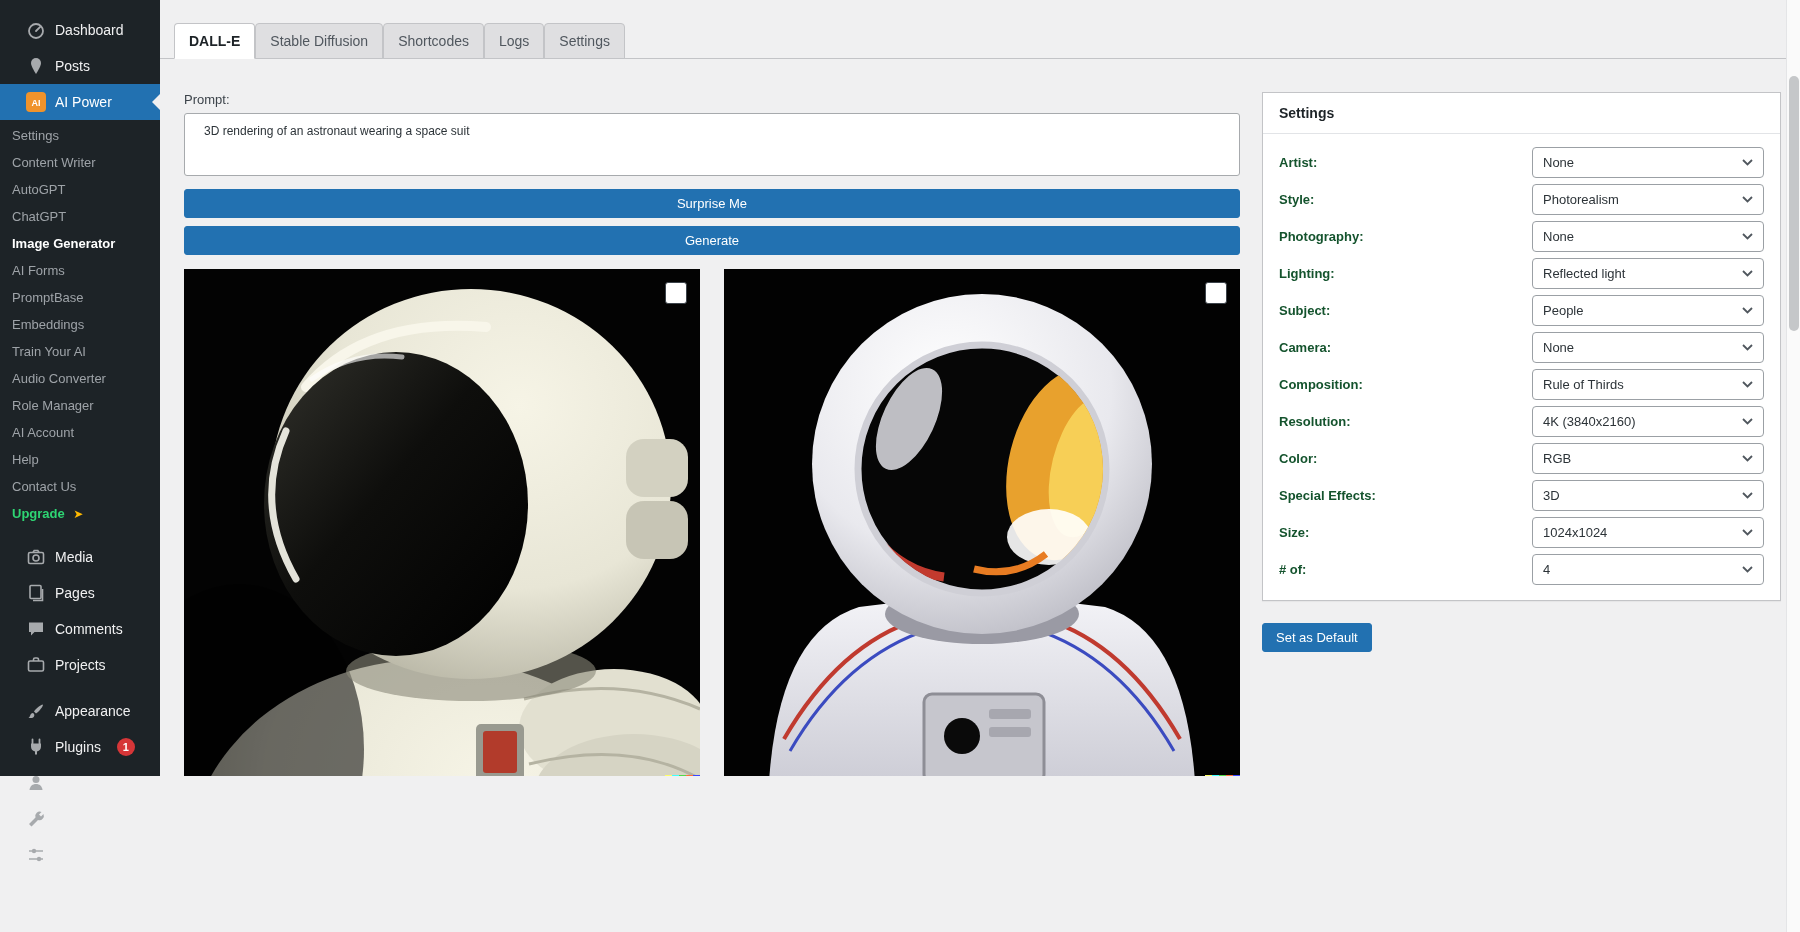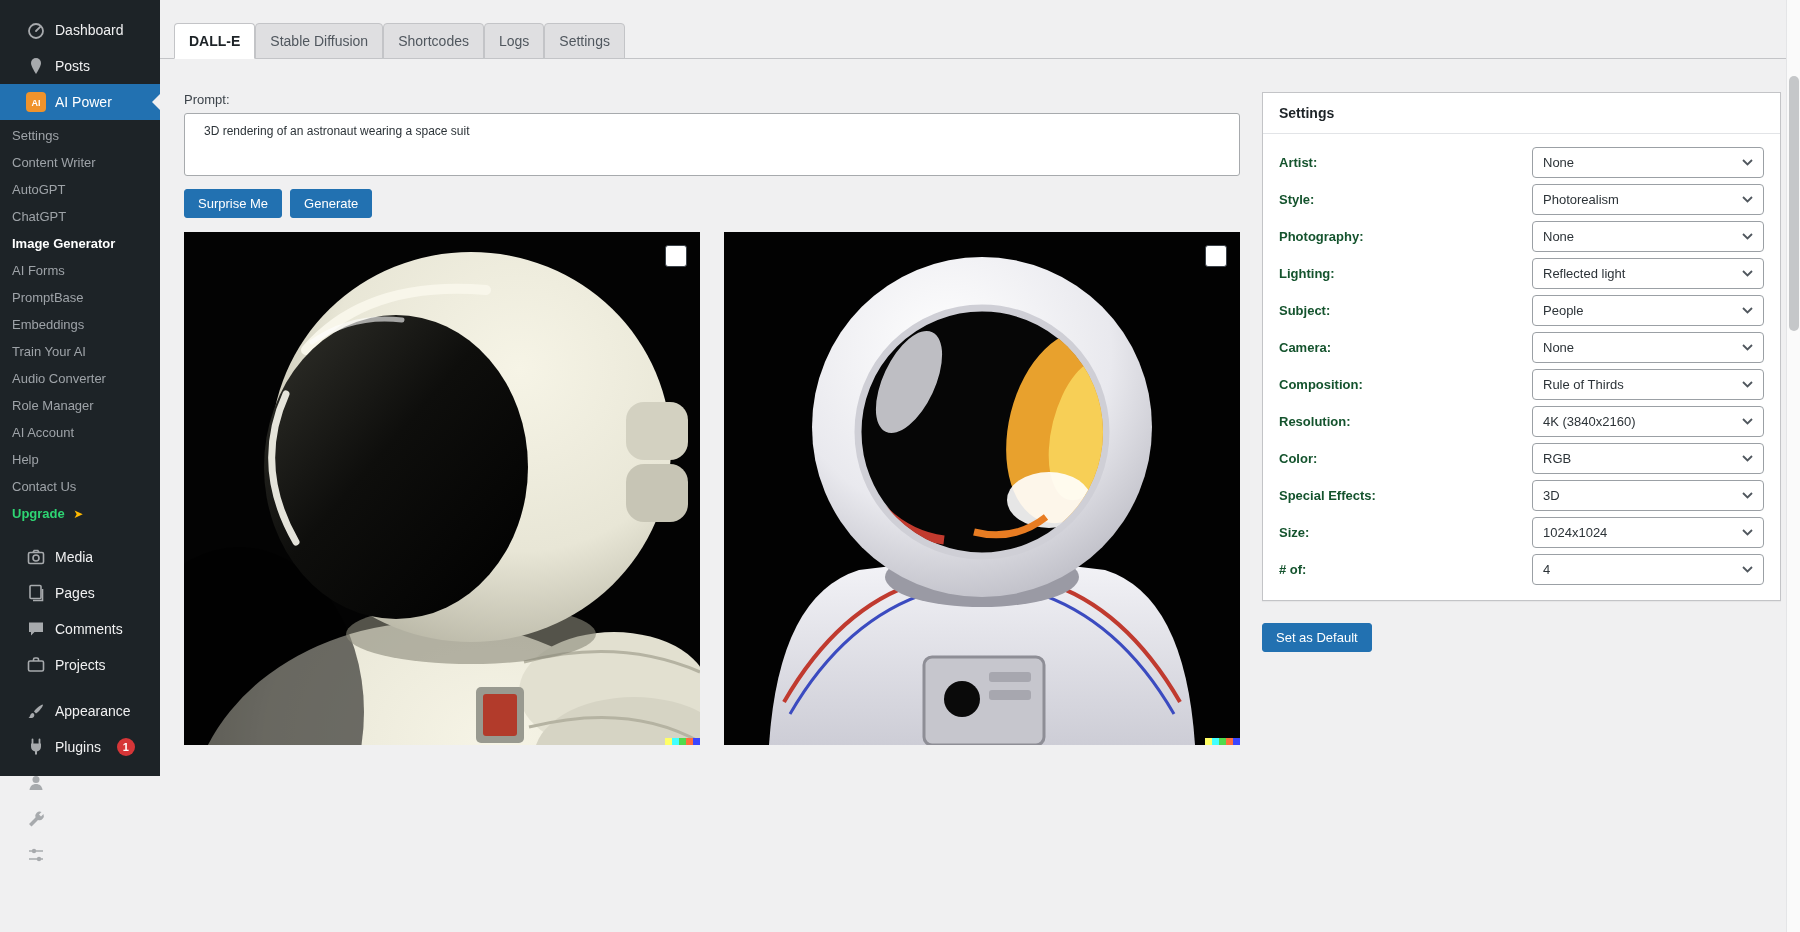--- a/index.html
+++ b/index.html
@@ -69,21 +69,21 @@
 
   
   .left-col { width: 1056px; flex: none; }
   .prompt-label { display: block; font-size: 13px; color: #3c434a; margin-bottom: 6px; }
   .prompt-input {
     width: 1056px; height: 63px; resize: none;
     border: 1px solid #a7aaad; border-radius: 3px; background: #fff;
     padding: 10px 19px; font-size: 12px; color: #2c3338;
     font-family: "Liberation Sans", "DejaVu Sans", sans-serif;
   }
-  .btn-row { margin-top: 10px; display: flex; gap: 8px; }
+  .btn-row { margin-top: 10px; display: flex; gap: 8px; flex-direction: column; }
   .btn-primary {
     background: #2271b1; border: 1px solid #2271b1; color: #fff;
     border-radius: 3px; padding: 6px 13px; font-size: 13px; cursor: pointer;
     font-family: "Liberation Sans", "DejaVu Sans", sans-serif;
   }
   .image-grid {
     margin-top: 14px;
     display: grid; grid-template-columns: 516px 516px;
     column-gap: 24px; row-gap: 37px;
   }

